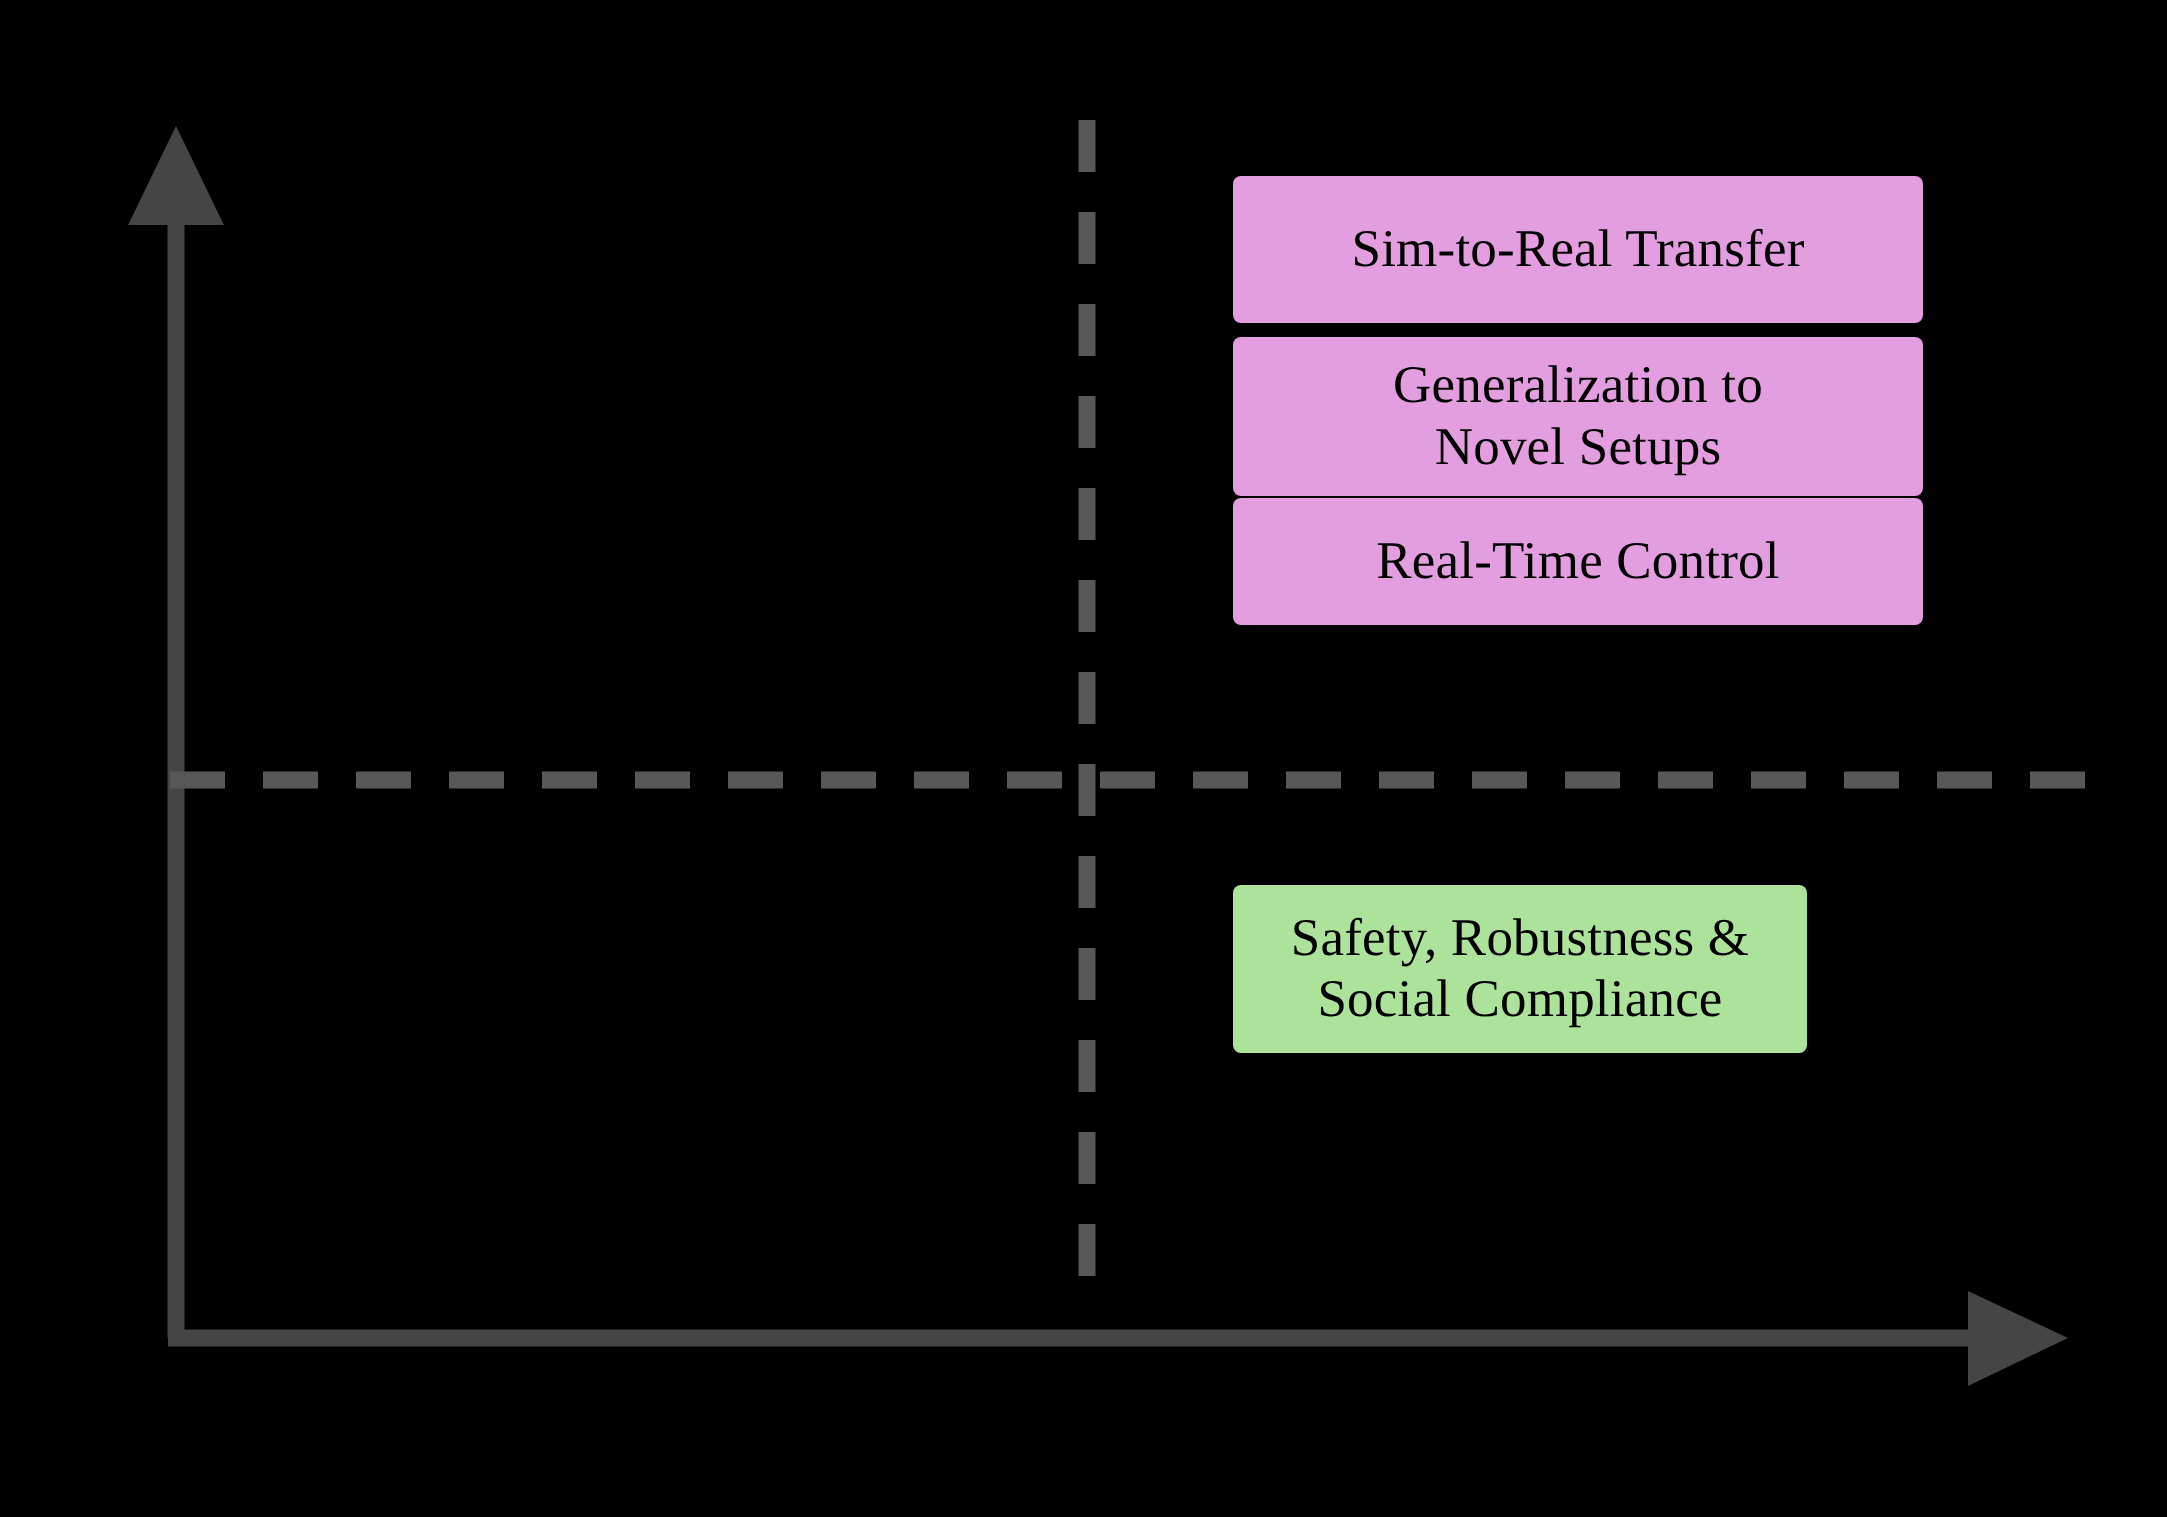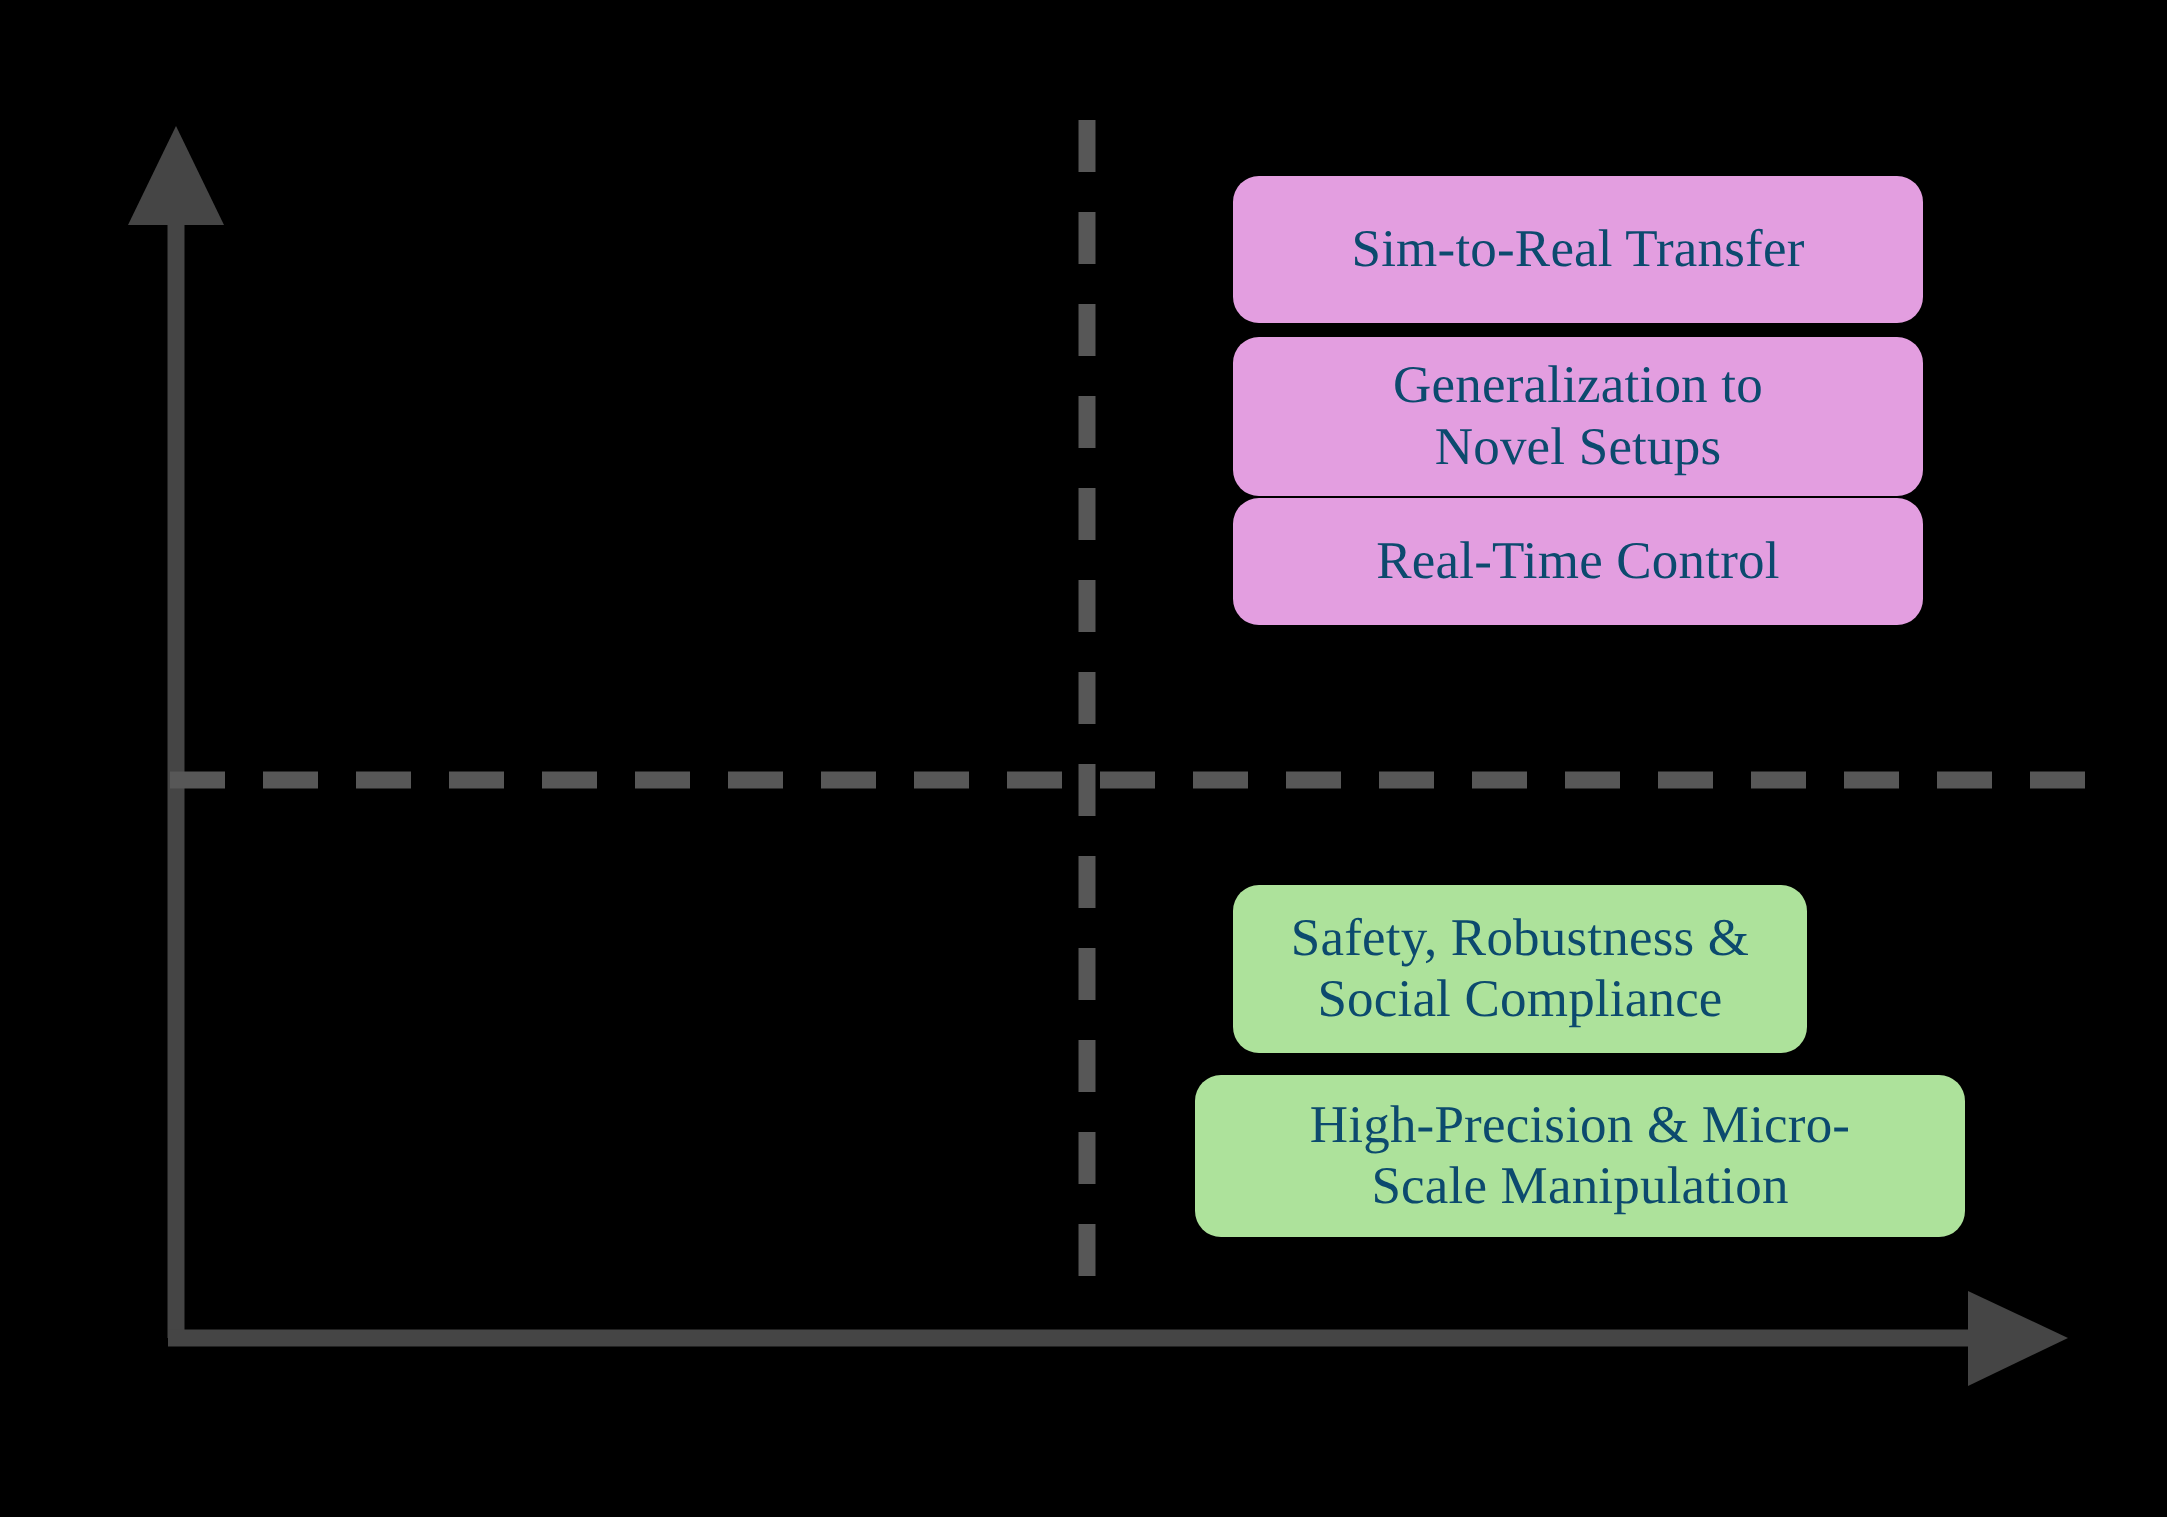--- a/index.html
+++ b/index.html
@@ -27,22 +27,22 @@
     height: 1517px;
     pointer-events: none;
   }
   
   .node {
     position: absolute;
     display: flex;
     align-items: center;
     justify-content: center;
     text-align: center;
-    border-radius: 26px;
-    color: #0c4a6e;
+    border-radius: 8px;
+    color: #000000;
     font-size: 53px;
     line-height: 1.16;
     letter-spacing: 0.2px;
     padding: 0 14px;
     box-sizing: border-box;
     text-rendering: geometricPrecision;
   }
   .node-label {
     display: block;
     width: 100%;
@@ -86,21 +86,17 @@
     <div class="node" style="left:146px; top:372px; width:690px; height:127px; background:#e39ee0;">
       <span class="node-label">Real-Time Control</span>
     </div>
   </div>
 
   <div class="quadrant-zone" style="left:1087px; top:780px; width:1013px; height:558px;">
     <div class="node" style="left:146px; top:105px; width:574px; height:168px; background:#ade29b;">
       <span class="node-label">Safety, Robustness &amp;
 Social Compliance</span>
     </div>
-    <div class="node" style="left:108px; top:295px; width:770px; height:162px; background:#ade29b;">
-      <span class="node-label">High-Precision &amp; Micro-
-Scale Manipulation</span>
-    </div>
   </div>
 
   <div class="quadrant-zone" style="left:176px; top:780px; width:911px; height:558px;"></div>
 
 </div>
 
 </body></html>

